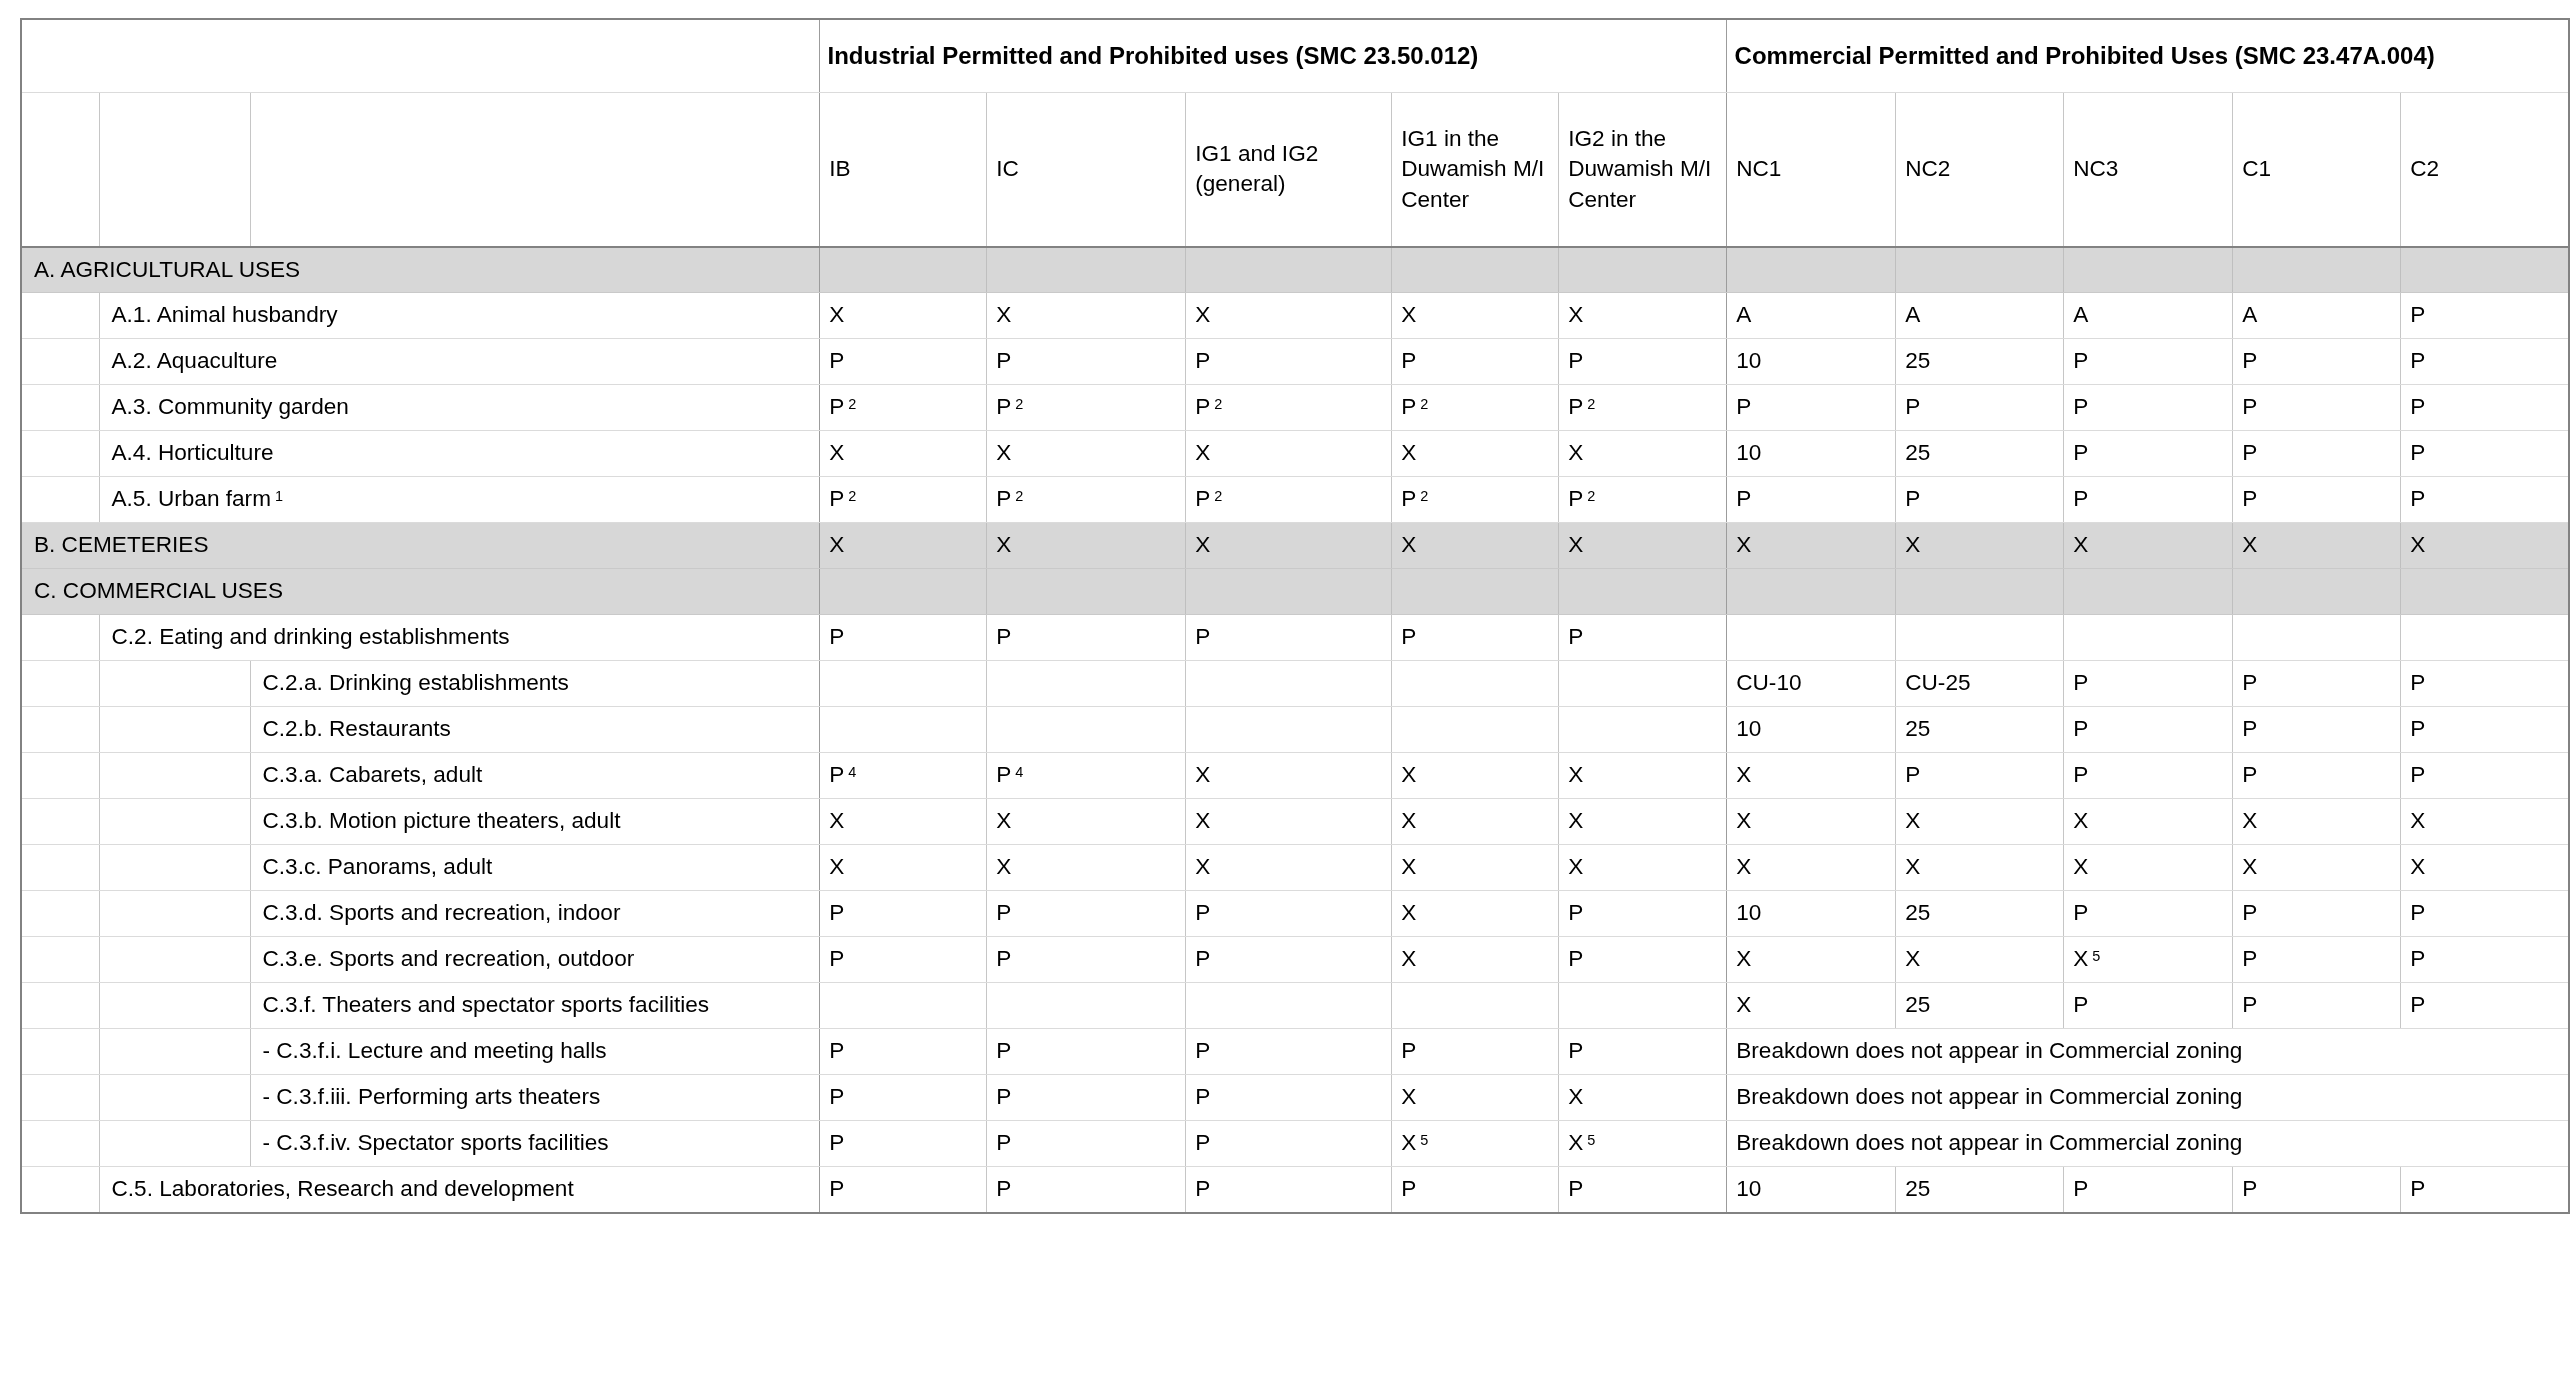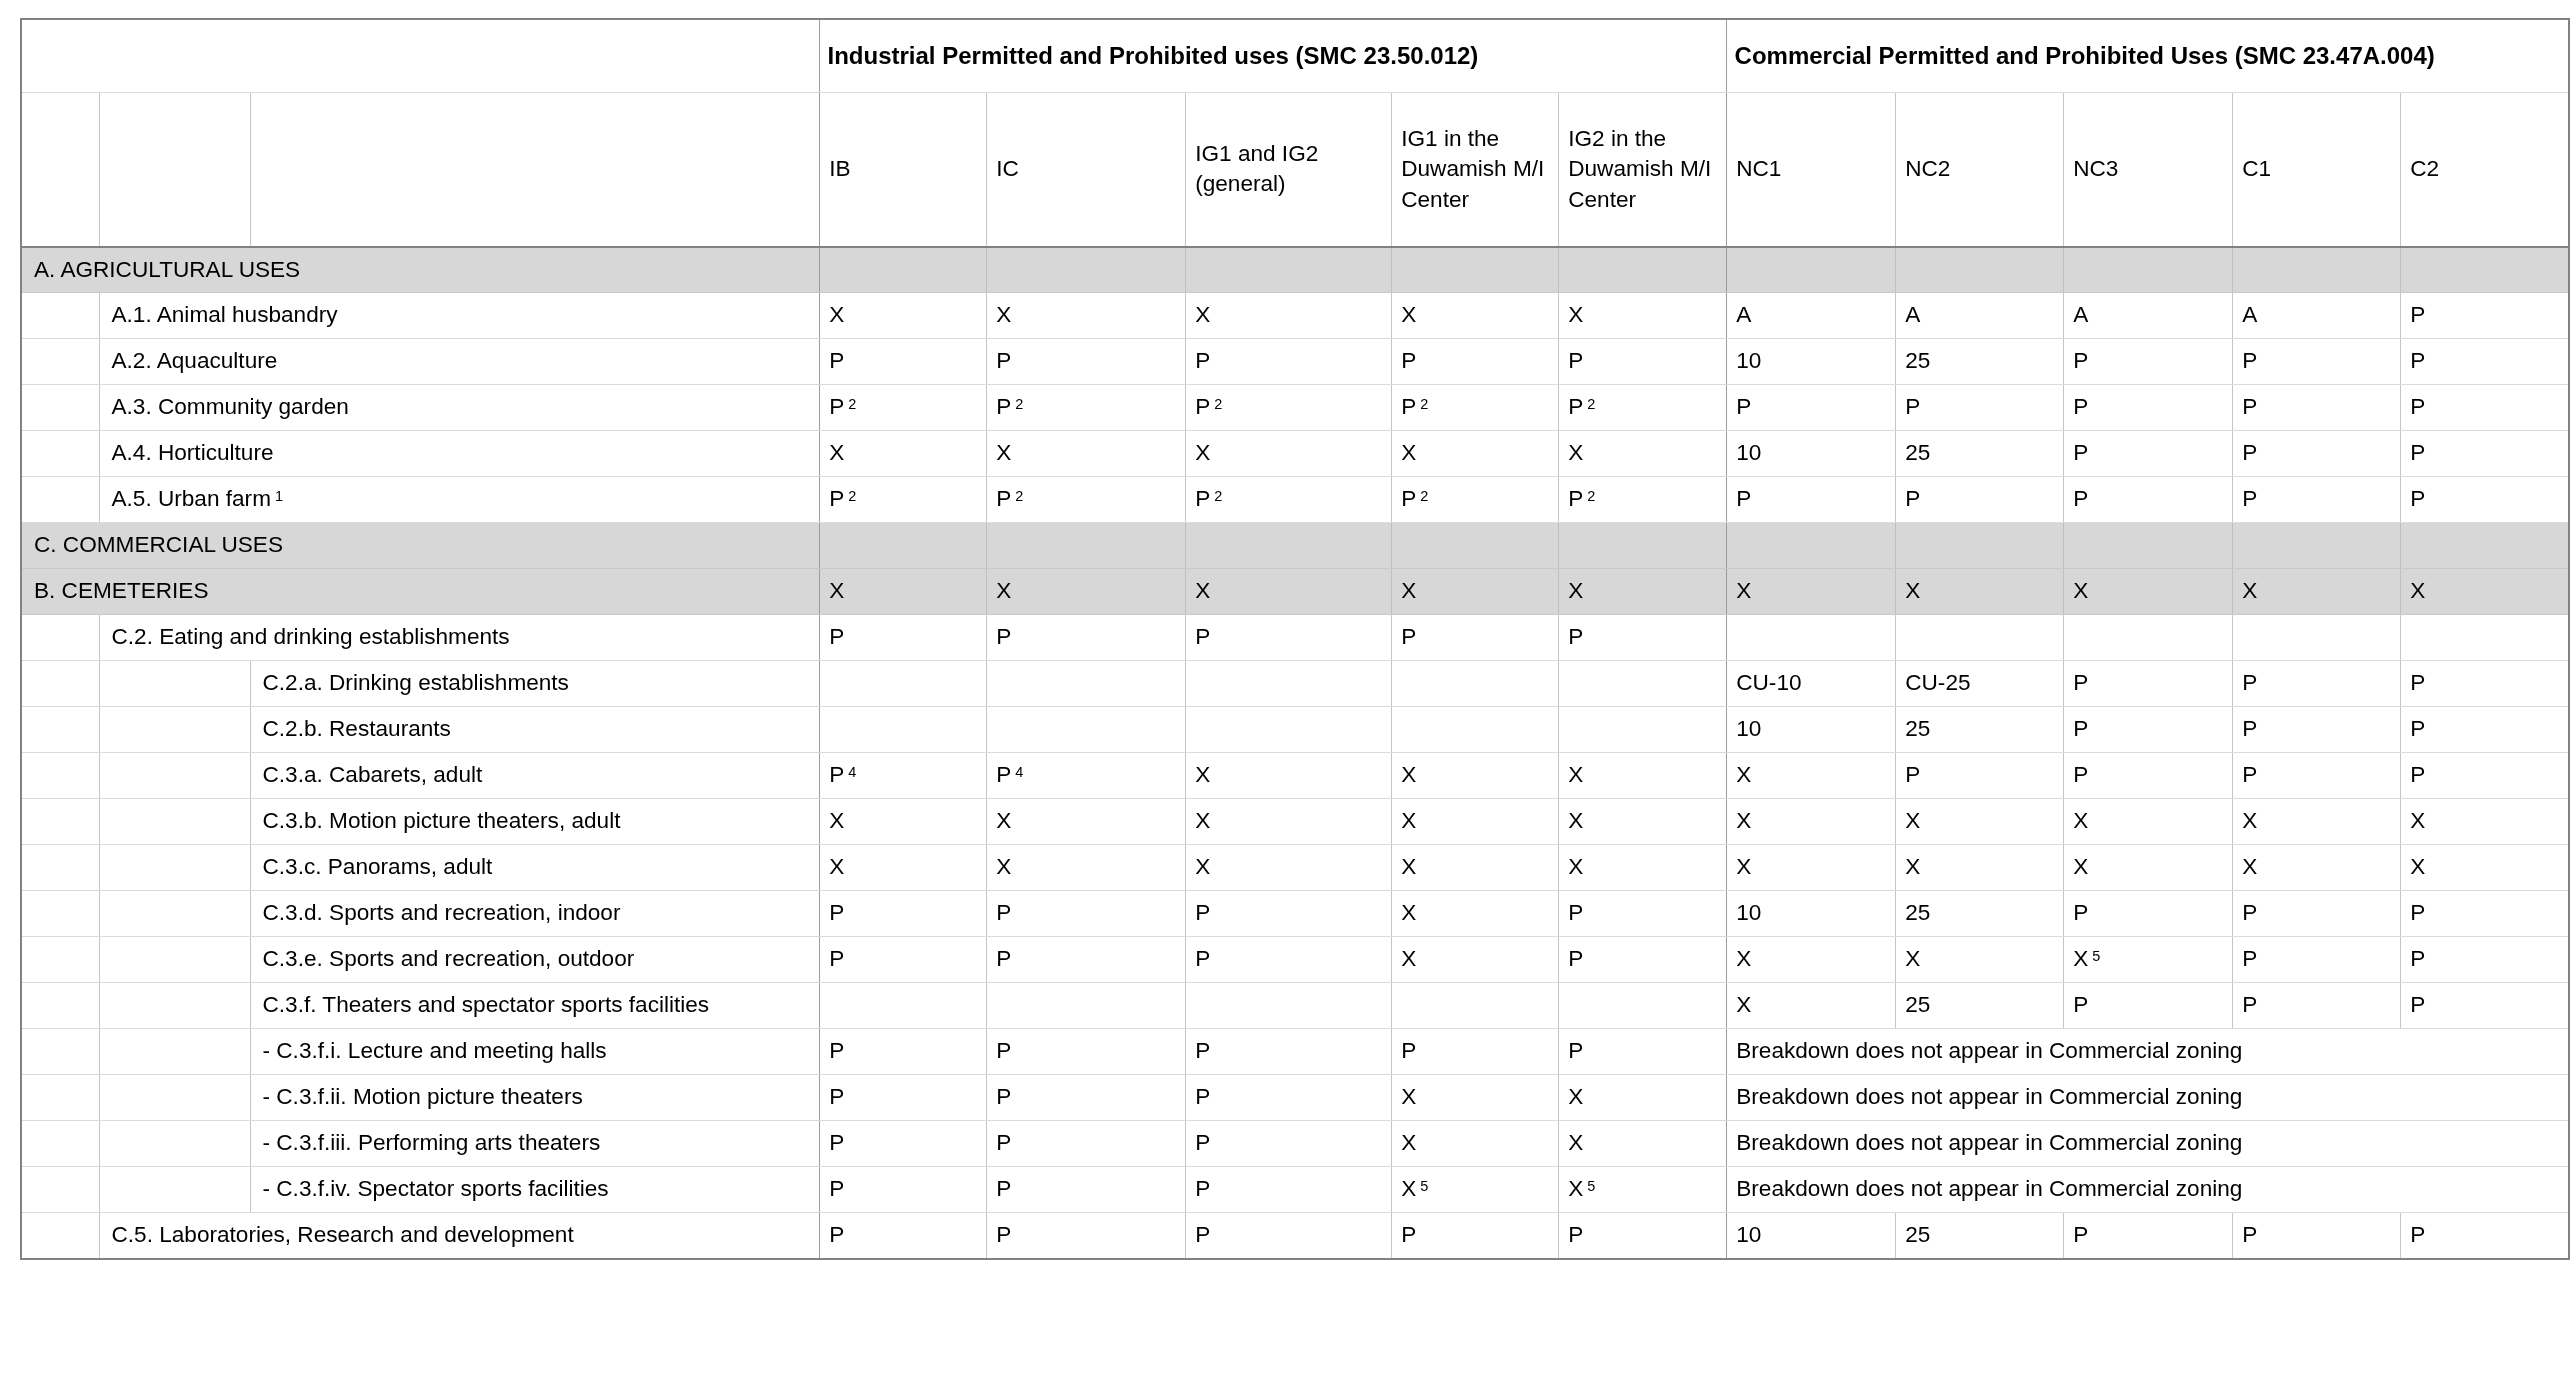--- a/index.html
+++ b/index.html
@@ -183,44 +183,44 @@
           <td class="val">P<sup>2</sup></td>
           <td class="val">P<sup>2</sup></td>
           <td class="val gb-right">P<sup>2</sup></td>
           <td class="val">P</td>
           <td class="val">P</td>
           <td class="val">P</td>
           <td class="val">P</td>
           <td class="val">P</td>
         </tr>
         <tr class="shaded">
+          <td class="label lv0 gb-right" colspan="3">B. CEMETERIES</td>
+          <td class="val">X</td>
+          <td class="val">X</td>
+          <td class="val">X</td>
+          <td class="val">X</td>
+          <td class="val gb-right">X</td>
+          <td class="val">X</td>
+          <td class="val">X</td>
+          <td class="val">X</td>
+          <td class="val">X</td>
+          <td class="val">X</td>
+        </tr>
+        <tr class="shaded">
           <td class="label lv0 gb-right" colspan="3">C. COMMERCIAL USES</td>
           <td class="val"></td>
           <td class="val"></td>
           <td class="val"></td>
           <td class="val"></td>
           <td class="val gb-right"></td>
           <td class="val"></td>
           <td class="val"></td>
           <td class="val"></td>
           <td class="val"></td>
           <td class="val"></td>
-        </tr>
-        <tr class="shaded">
-          <td class="label lv0 gb-right" colspan="3">B. CEMETERIES</td>
-          <td class="val">X</td>
-          <td class="val">X</td>
-          <td class="val">X</td>
-          <td class="val">X</td>
-          <td class="val gb-right">X</td>
-          <td class="val">X</td>
-          <td class="val">X</td>
-          <td class="val">X</td>
-          <td class="val">X</td>
-          <td class="val">X</td>
         </tr>
         <tr>
           <td class="spacer"></td>
           <td class="label lv1 gb-right" colspan="2">C.2. Eating and drinking establishments</td>
           <td class="val">P</td>
           <td class="val">P</td>
           <td class="val">P</td>
           <td class="val">P</td>
           <td class="val gb-right">P</td>
           <td class="val"></td>
@@ -351,31 +351,20 @@
         </tr>
         <tr>
           <td class="spacer"></td>
           <td class="spacer"></td>
           <td class="label lv2 gb-right">- C.3.f.i. Lecture and meeting halls</td>
           <td class="val">P</td>
           <td class="val">P</td>
           <td class="val">P</td>
           <td class="val">P</td>
           <td class="val gb-right">P</td>
-          <td class="val note" colspan="5">Breakdown does not appear in Commercial zoning</td>
-        </tr>
-        <tr>
-          <td class="spacer"></td>
-          <td class="spacer"></td>
-          <td class="label lv2 gb-right">- C.3.f.ii. Motion picture theaters</td>
-          <td class="val">P</td>
-          <td class="val">P</td>
-          <td class="val">P</td>
-          <td class="val">X</td>
-          <td class="val gb-right">X</td>
           <td class="val note" colspan="5">Breakdown does not appear in Commercial zoning</td>
         </tr>
         <tr>
           <td class="spacer"></td>
           <td class="spacer"></td>
           <td class="label lv2 gb-right">- C.3.f.iii. Performing arts theaters</td>
           <td class="val">P</td>
           <td class="val">P</td>
           <td class="val">P</td>
           <td class="val">X</td>

